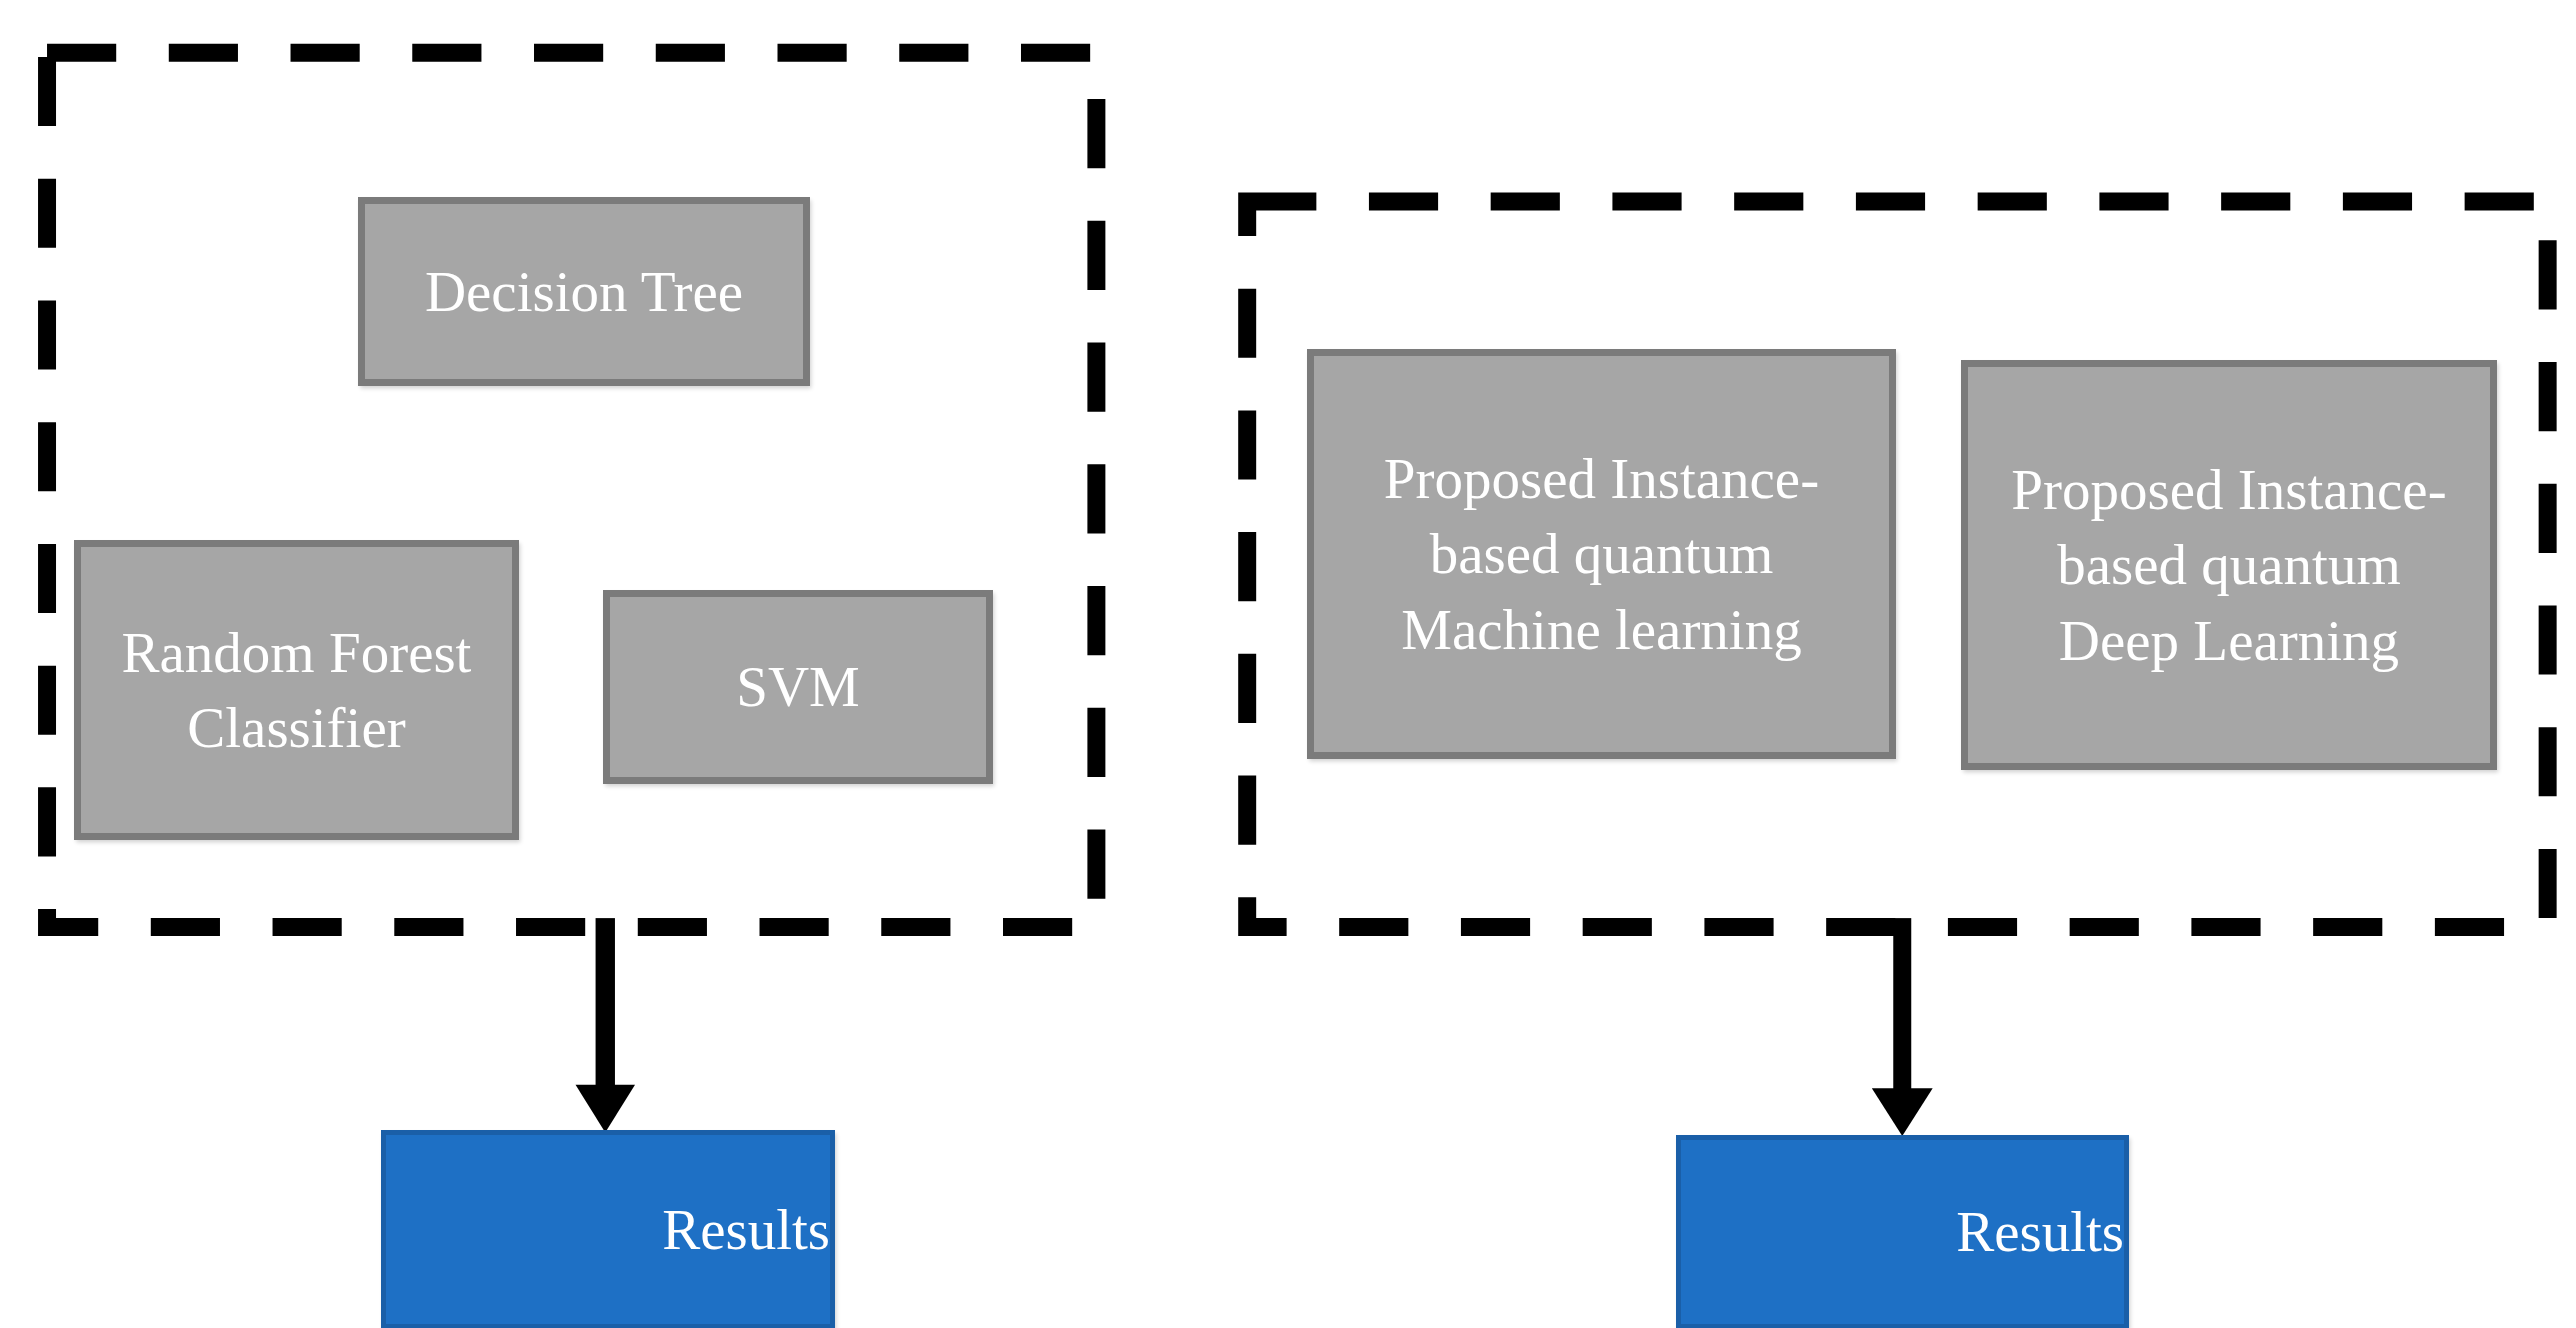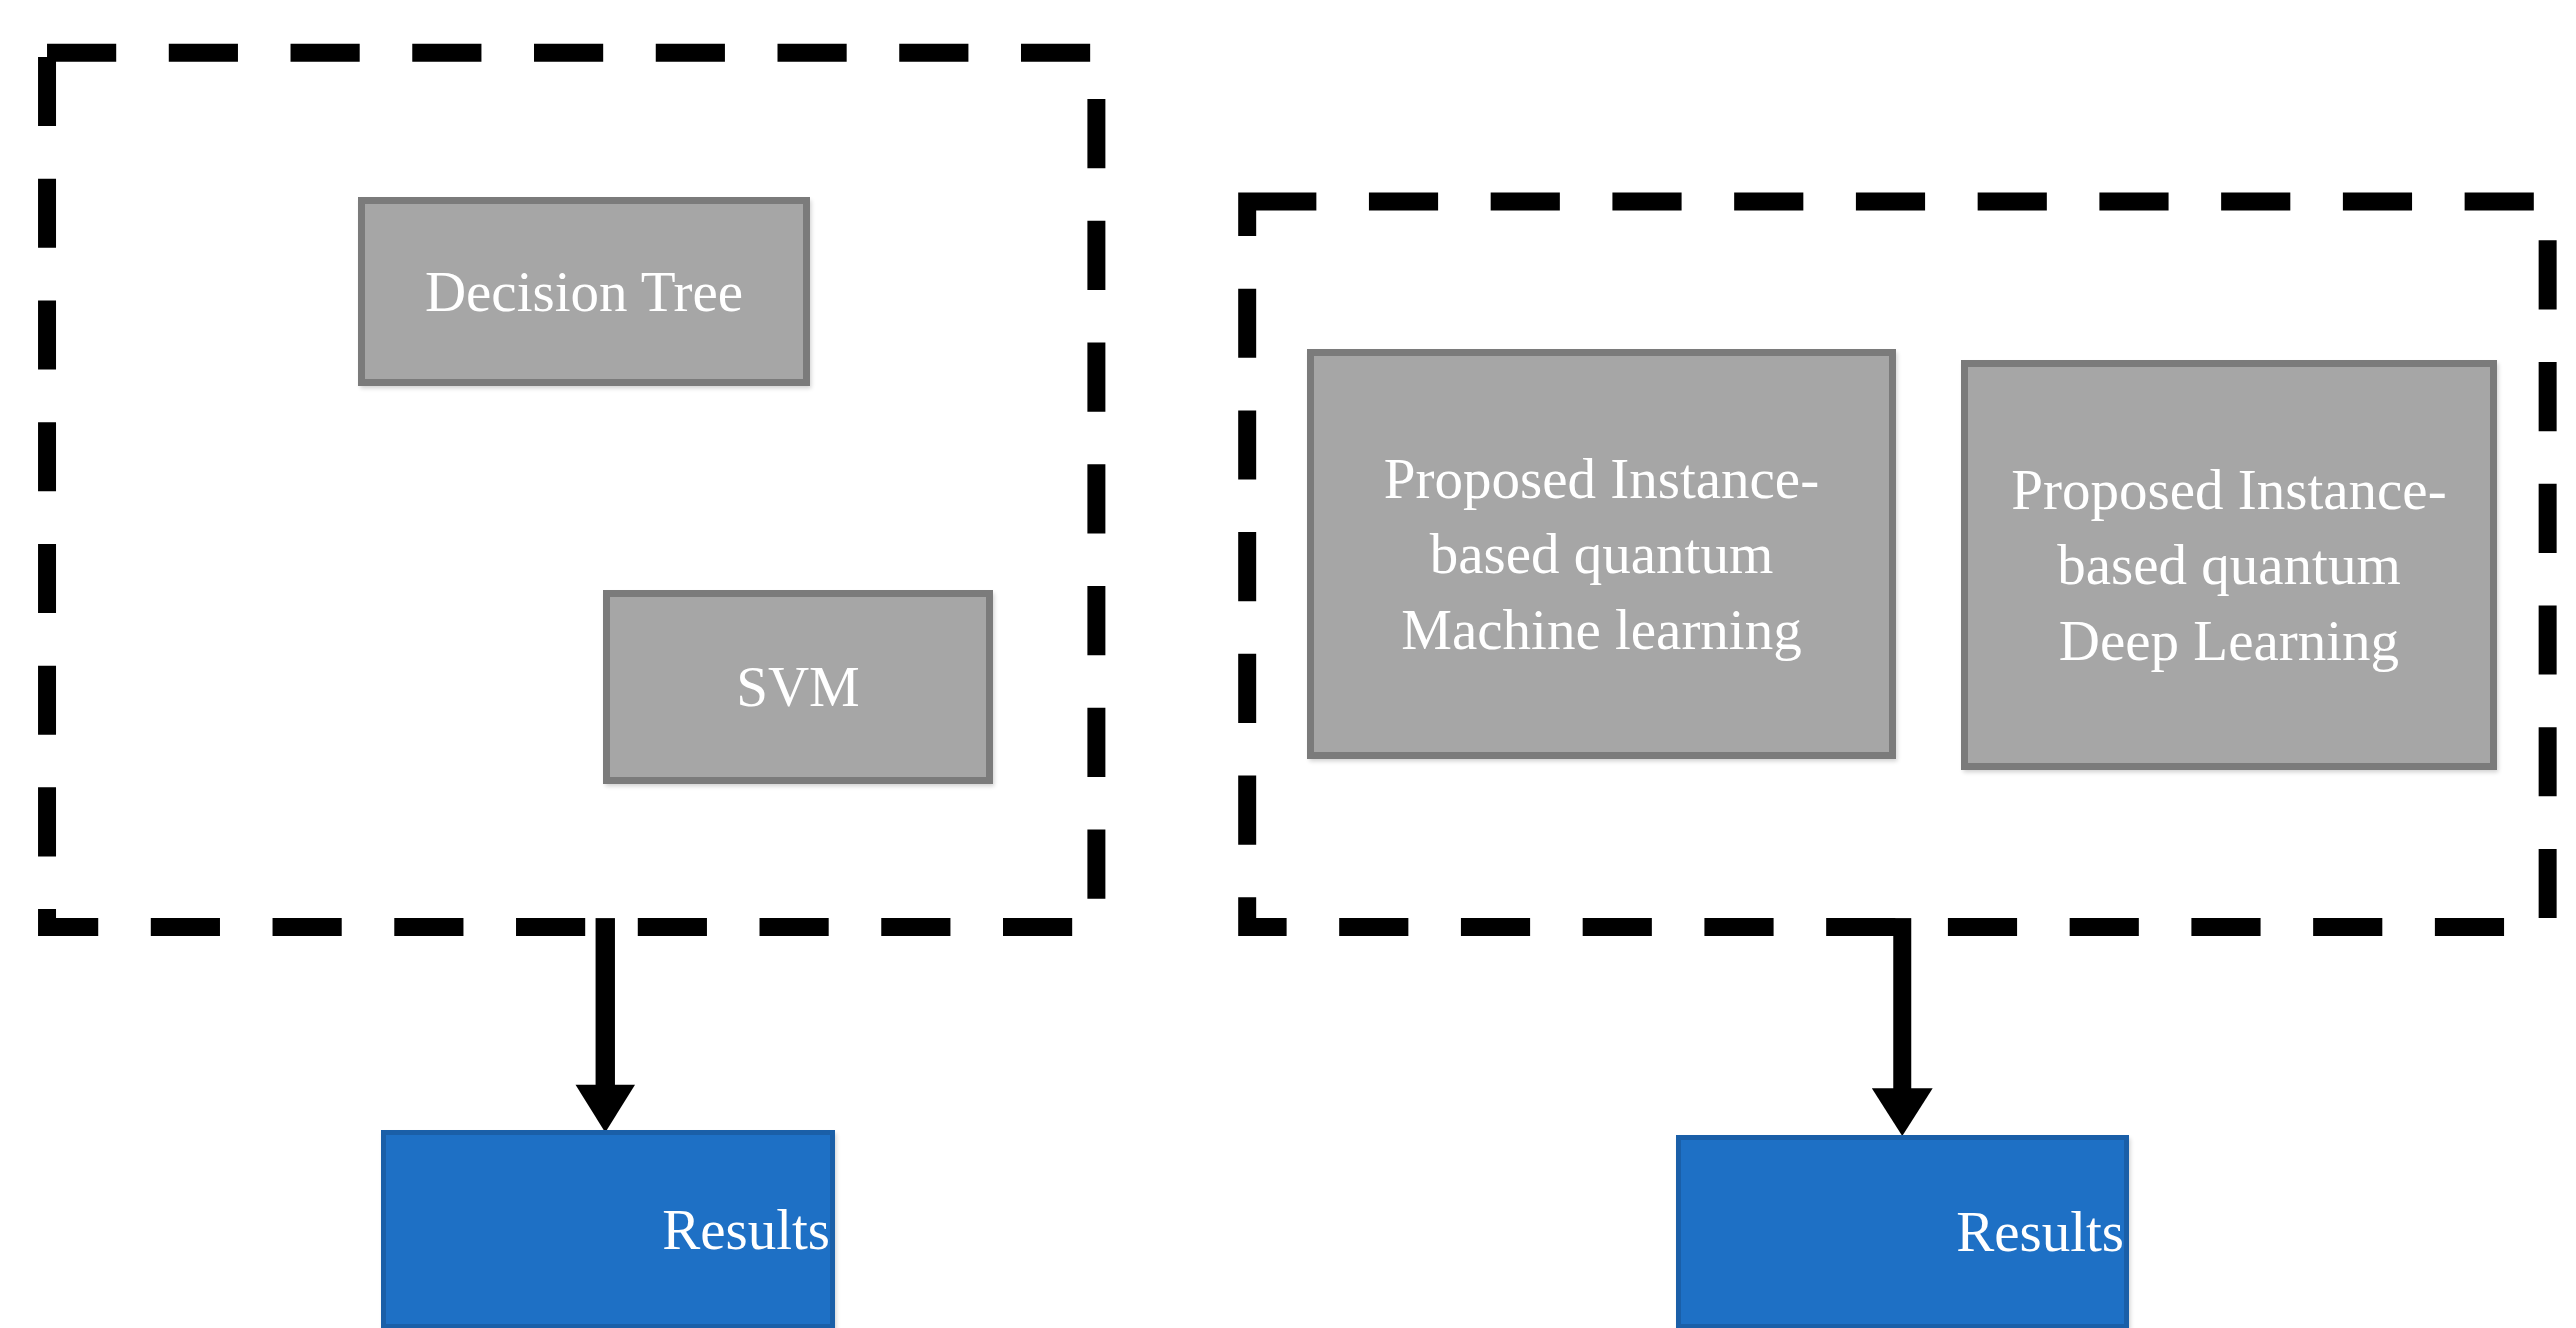--- a/index.html
+++ b/index.html
@@ -86,20 +86,24 @@
     <g>
       <rect class="arrow-shaft" x="2737" y="1304" width="26" height="252"></rect>
       <polygon class="arrow-head" points="2706,1550 2794,1550 2750,1619"></polygon>
     </g>
   </svg>
 
   <div class="node gray" id="box-decision-tree">
     <span>Decision Tree</span>
   </div>
 
+  <div class="node gray" id="box-random-forest">
+    <span>Random Forest
+Classifier</span>
+  </div>
 
   <div class="node gray" id="box-svm">
     <span>SVM</span>
   </div>
 
   <div class="node gray" id="box-qml">
     <span>Proposed Instance-
 based quantum
 Machine learning</span>
   </div>

